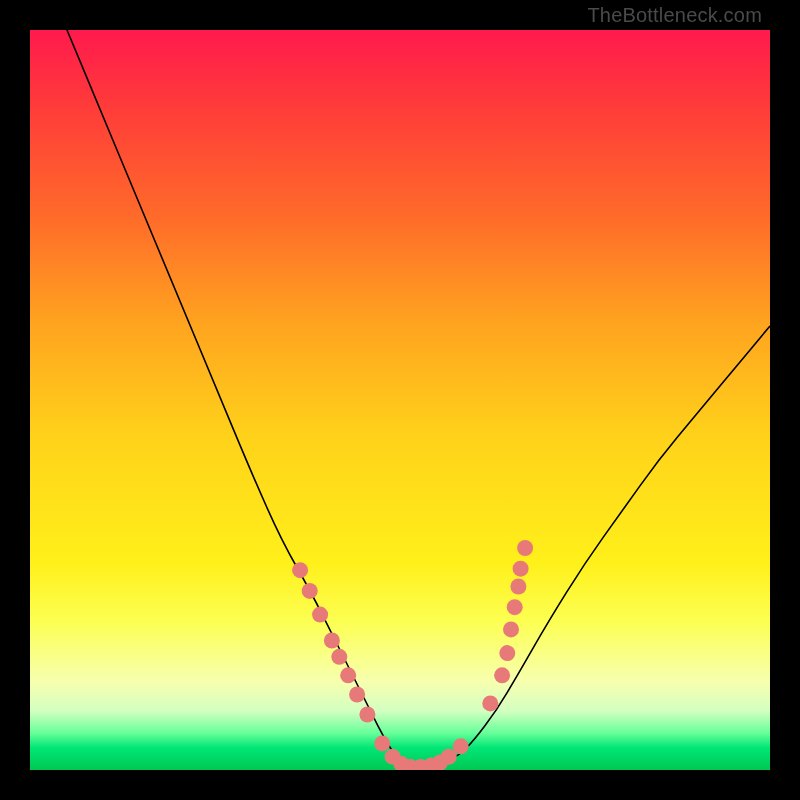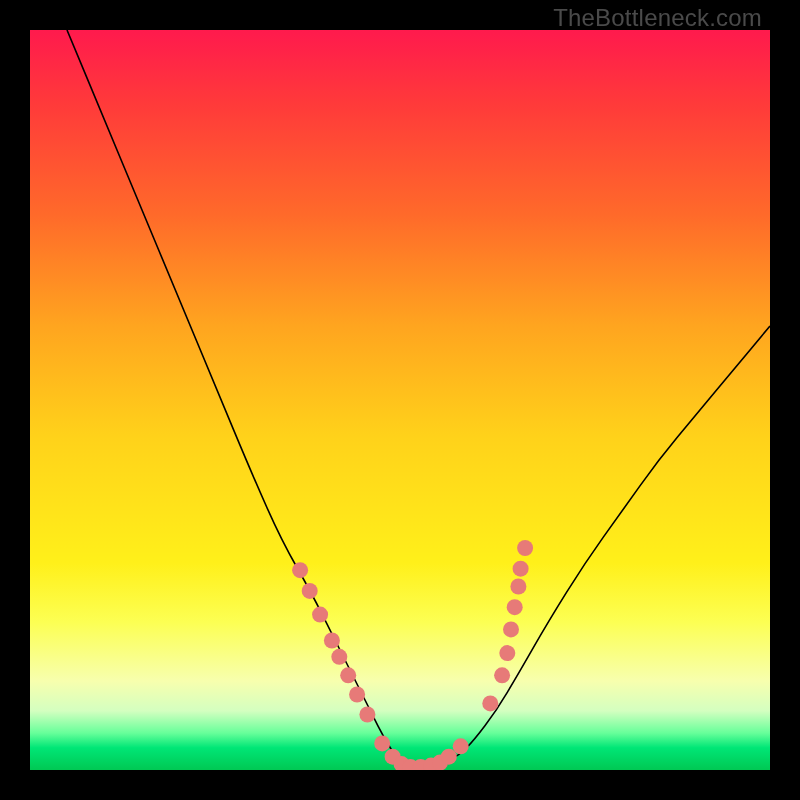--- a/index.html
+++ b/index.html
@@ -35,21 +35,21 @@
       #67ff9a 95%,
       #00e676 97%,
       #00c853 100%
     );
   }
   .watermark {
     position: absolute;
     top: 4px;
     right: 38px;
     color: #4a4a4a;
-    font-size: 24px;
+    font-size: 20px;
     font-weight: 500;
     letter-spacing: 0.2px;
     z-index: 20;
   }
   svg.curve {
     position: absolute;
     left: 0; top: 0;
     width: 100%; height: 100%;
     z-index: 10;
   }

